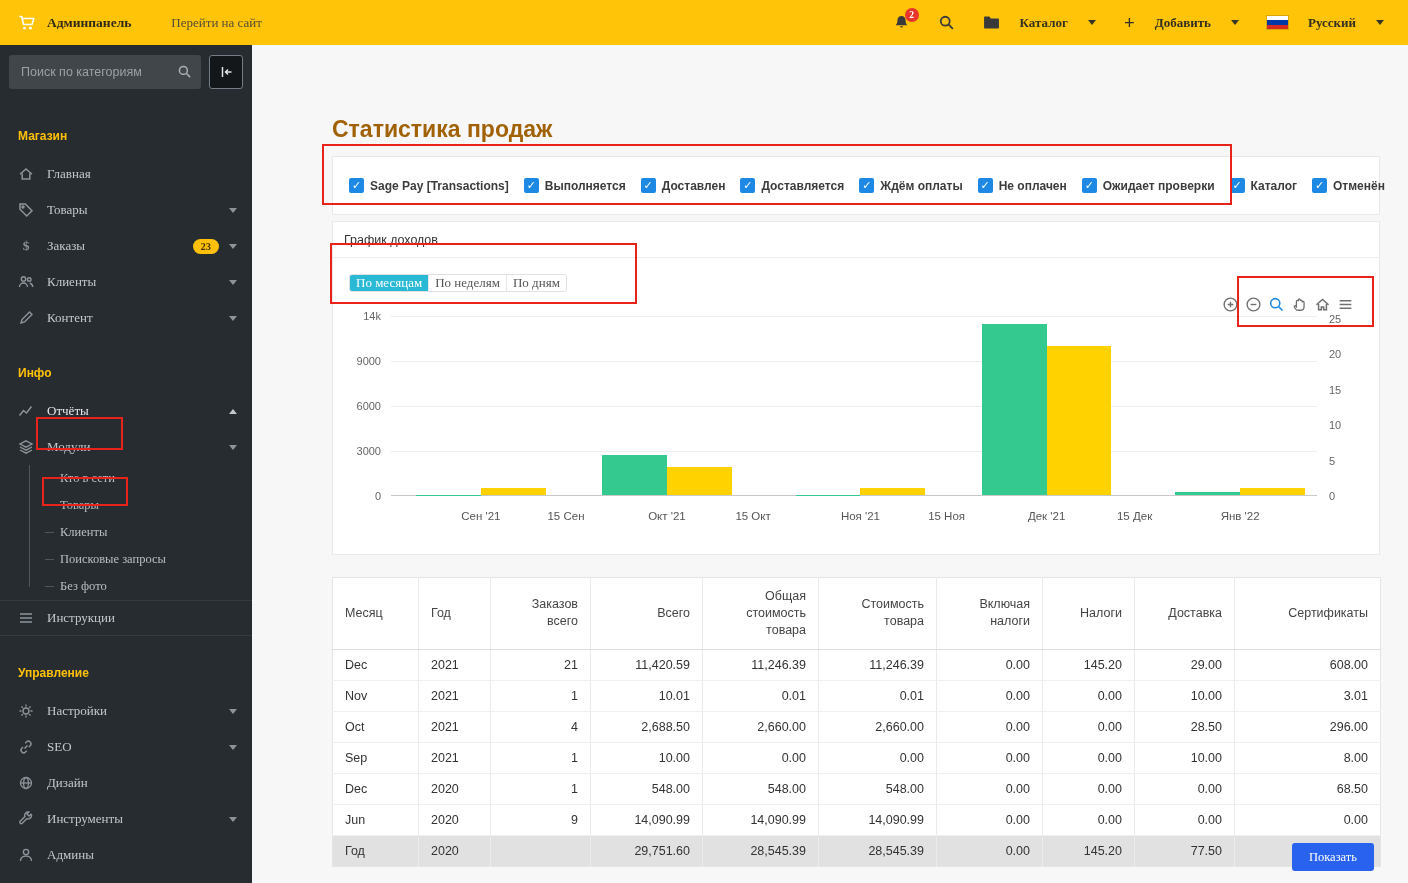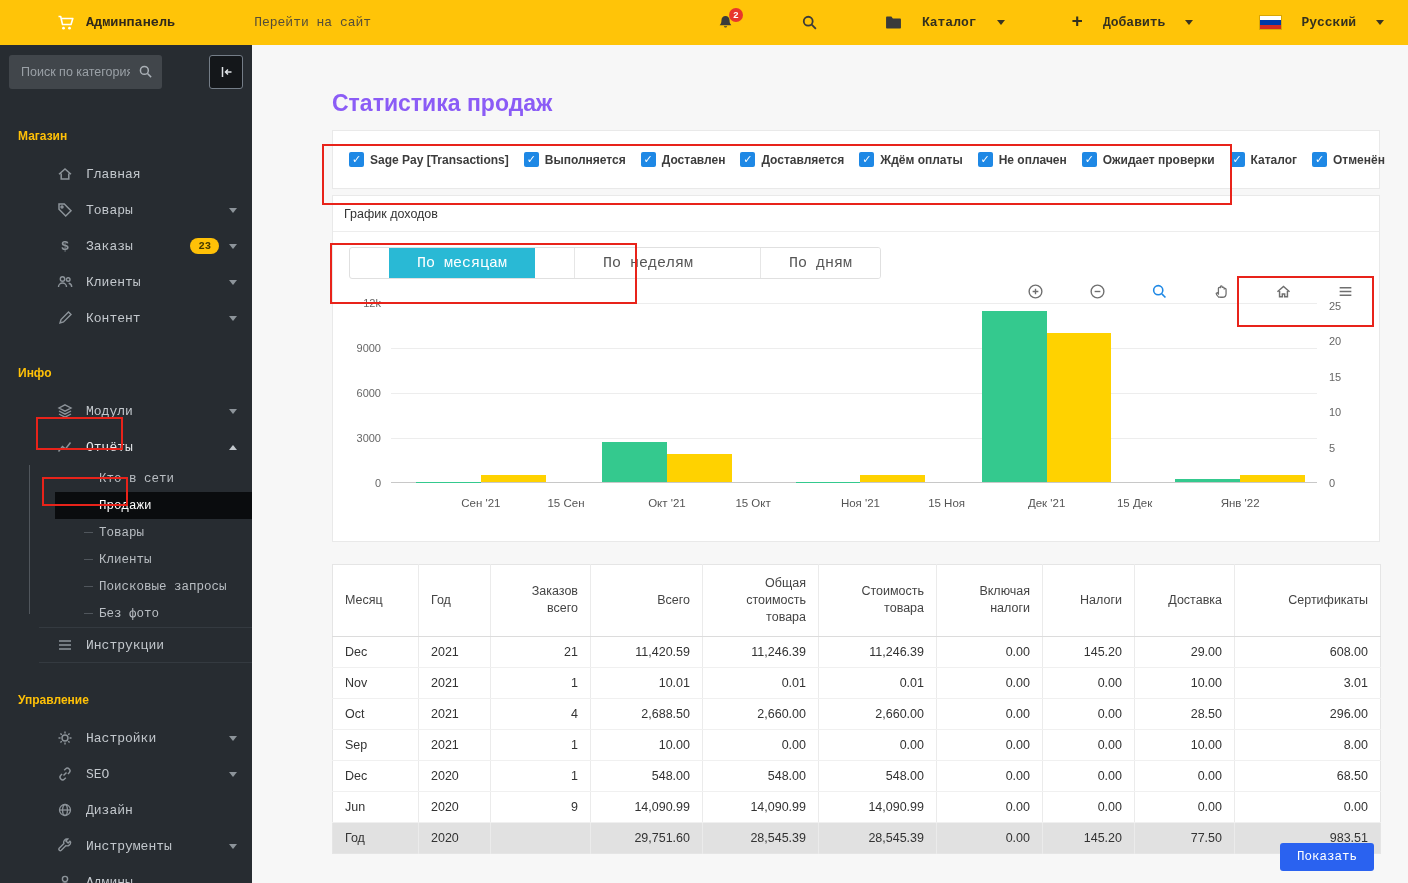--- a/index.html
+++ b/index.html
@@ -2,21 +2,21 @@
 <html><head>
 <meta charset="utf-8">
 <style>
   * { box-sizing: border-box; margin: 0; padding: 0; }
   html,body { width:1408px; height:883px; }
   body {
     position: relative; overflow: hidden;
     font-family: "Liberation Sans", "DejaVu Sans", sans-serif;
     background: #f7f7f7; color:#333;
   }
-  a,button { font-family: Liberation Mono, monospace; margin-left: 39px; }
+  a,button { font-family: Liberation Serif, serif; }
 
   
   .topbar {
     position:absolute; top:0; left:0; right:0; height:45px;
     background:#ffc408; display:flex; justify-content:space-between; align-items:center;
     padding:0 24px 0 18px; z-index:30;
   }
   .tb-left { display:flex; align-items:center; gap:40px; }
   .brand { display:flex; align-items:center; gap:10px; font-size:13.5px; font-weight:bold; color:#30291a; cursor:pointer; text-decoration:none; }
   .tb-link { font-size:13px; color:#554d38; cursor:pointer; text-decoration:none; }
@@ -66,37 +66,37 @@
   .submenu::before { content:""; position:absolute; left:29px; top:0; height:calc(100% - 13px); width:1px; background:#50565c; }
   .sub-item {
     height:27px; display:flex; align-items:center; padding-left:44px;
     color:#b9bec3; font-size:12.5px; cursor:pointer; text-decoration:none; position:relative;
   }
   .sub-item::before { content:""; position:absolute; left:29px; top:13px; width:9px; height:1px; background:#50565c; }
   .sub-item.active { background:#0a0c0e; color:#fff; }
 
   
   .main { position:absolute; left:252px; top:45px; right:0; bottom:0; padding:0 28px 0 80px; }
-  .page-title { margin-top:44px; font-size:23px; font-weight:600; color:#8b5cf6; line-height:28px; }
+  .page-title { margin-top:70px; font-size:23px; font-weight:600; color:#a16207; line-height:28px; }
   .filters-panel {
     margin-top:13px; background:#fff; border:1px solid #e9e9e9; height:59px;
     display:flex; align-items:center; padding:0 16px; gap:15px; flex-wrap:nowrap;
   }
   .filter-item { display:flex; align-items:center; gap:6px; cursor:pointer; white-space:nowrap; }
   .filter-item .cb {
     width:15px; height:15px; background:#1e88e5; border-radius:2px; color:#fff;
     font-size:11px; line-height:15px; text-align:center; font-weight:bold; flex:0 0 15px;
   }
   .filter-item .f-lbl { font-size:12px; font-weight:600; color:#3c3c3c; }
 
   .panel { background:#fff; border:1px solid #e9e9e9; margin-top:6px; }
   .panel-head { height:36px; display:flex; align-items:center; padding:0 11px; font-size:12.5px; color:#333; border-bottom:1px solid #ededed; }
   .tabs-row { padding:15px 16px 14px; }
   .tab-group { display:inline-flex; border:1px solid #e0e0e0; border-radius:3px; overflow:hidden; background:#fff; }
-  .tab { padding:0 28px; height:30px; font-size:15px; color:#555; background:#fff; border:none; cursor:pointer; }
+  .tab { padding:0 6px; height:16px; font-size:13px; color:#555; background:#fff; border:none; cursor:pointer; }
   .tab + .tab { border-left:1px solid #e6e6e6; }
   .tab.active { background:#29b9d5; color:#fff; }
 
   .chart-wrap { position:relative; padding:10px 62px 58px 58px; }
   .modebar { position:absolute; top:-12px; right:24px; display:flex; gap:3px; align-items:center; z-index:5; }
   .mb-btn { width:20px; height:20px; padding:1px; border:none; background:none; color:#6f6f6f; cursor:pointer; display:flex; align-items:center; justify-content:center; }
   .mb-btn.active { color:#1e88e5; }
   .plot { position:relative; height:180px; }
   .gridline { position:absolute; left:0; right:0; height:1px; background:#ededed; }
   .gridline.axis { background:#c8c8c8; }
@@ -266,42 +266,41 @@
         <svg width="16" height="16" viewBox="0 0 16 16" fill="none" stroke="currentColor" stroke-width="1.4">
           <path d="M3 13l1-3.5L11.5 2 14 4.5 6.5 12z"></path>
         </svg>
       </span>
     <span class="lbl">Контент</span>
     <span class="chev"></span>
   </a>
 
   <div class="side-section">Инфо</div>
 
+  <a class="side-item" style="color:#e8eaec;">
+    <span class="ic">
+        <svg width="16" height="16" viewBox="0 0 16 16" fill="none" stroke="currentColor" stroke-width="1.5">
+          <path d="M1.5 12.5l4-5 3 2.5 5-6.5"></path>
+        </svg>
+      </span>
+    <span class="lbl">Отчёты</span>
+    <span class="chev up"></span>
+  </a>
   <a class="side-item">
     <span class="ic">
         <svg width="16" height="16" viewBox="0 0 16 16" fill="none" stroke="currentColor" stroke-width="1.4">
           <path d="M8 1.8 14 5 8 8.2 2 5zM2 8l6 3.2L14 8M2 11l6 3.2L14 11"></path>
         </svg>
       </span>
     <span class="lbl">Модули</span>
     <span class="chev"></span>
   </a>
-  <a class="side-item" style="color:#e8eaec;">
-    <span class="ic">
-        <svg width="16" height="16" viewBox="0 0 16 16" fill="none" stroke="currentColor" stroke-width="1.5">
-          <path d="M1.5 12.5l4-5 3 2.5 5-6.5"></path>
-        </svg>
-      </span>
-    <span class="lbl">Отчёты</span>
-    <span class="chev up"></span>
-  </a>
 
   <div class="submenu">
     <a class="sub-item">Кто в сети</a>
-    <a class="sub-item active">Продажи</a>
     <a class="sub-item">Товары</a>
     <a class="sub-item">Клиенты</a>
     <a class="sub-item">Поисковые запросы</a>
     <a class="sub-item">Без фото</a>
   </div>
 
   <a class="side-item divided">
     <span class="ic">
         <svg width="16" height="16" viewBox="0 0 16 16" fill="none" stroke="currentColor" stroke-width="1.5">
           <path d="M2 4h12M2 8h12M2 12h12"></path>
@@ -452,21 +451,21 @@
       <div class="plot" id="chart-plot">
           <div class="gridline axis" style="top: 179px;"></div>
           <span class="ytick-l" style="top: 180px;">0</span>
           <div class="gridline" style="top: 135px;"></div>
           <span class="ytick-l" style="top: 135px;">3000</span>
           <div class="gridline" style="top: 90px;"></div>
           <span class="ytick-l" style="top: 90px;">6000</span>
           <div class="gridline" style="top: 45px;"></div>
           <span class="ytick-l" style="top: 45px;">9000</span>
           <div class="gridline" style="top: 0px;"></div>
-          <span class="ytick-l" style="top: 0px;">12k</span>
+          <span class="ytick-l" style="top: 0px;">14k</span>
           <span class="ytick-r" style="top: 180px;">0</span>
           <span class="ytick-r" style="top: 144.6px;">5</span>
           <span class="ytick-r" style="top: 109.2px;">10</span>
           <span class="ytick-r" style="top: 73.8px;">15</span>
           <span class="ytick-r" style="top: 38.4px;">20</span>
           <span class="ytick-r" style="top: 3px;">25</span>
           <span class="xtick" style="left: 9.7%;">Сен '21</span>
           <span class="xtick" style="left: 18.9%;">15 Сен</span>
           <span class="xtick" style="left: 29.8%;">Окт '21</span>
           <span class="xtick" style="left: 39.1%;">15 Окт</span>

